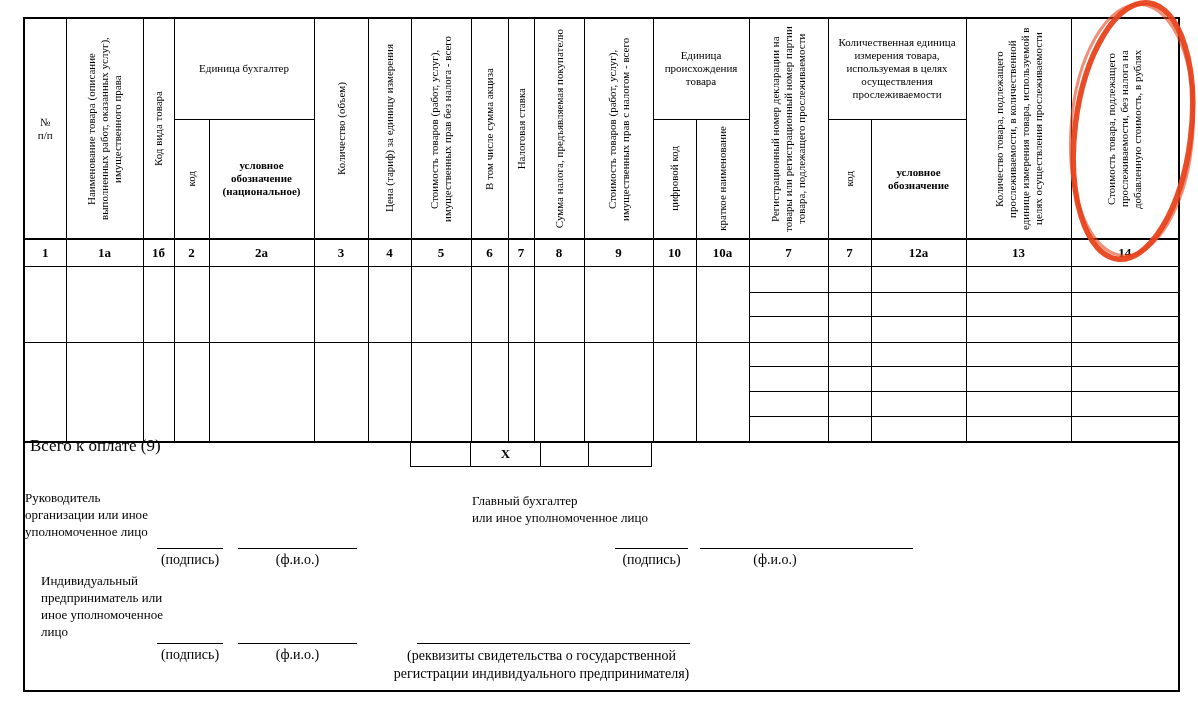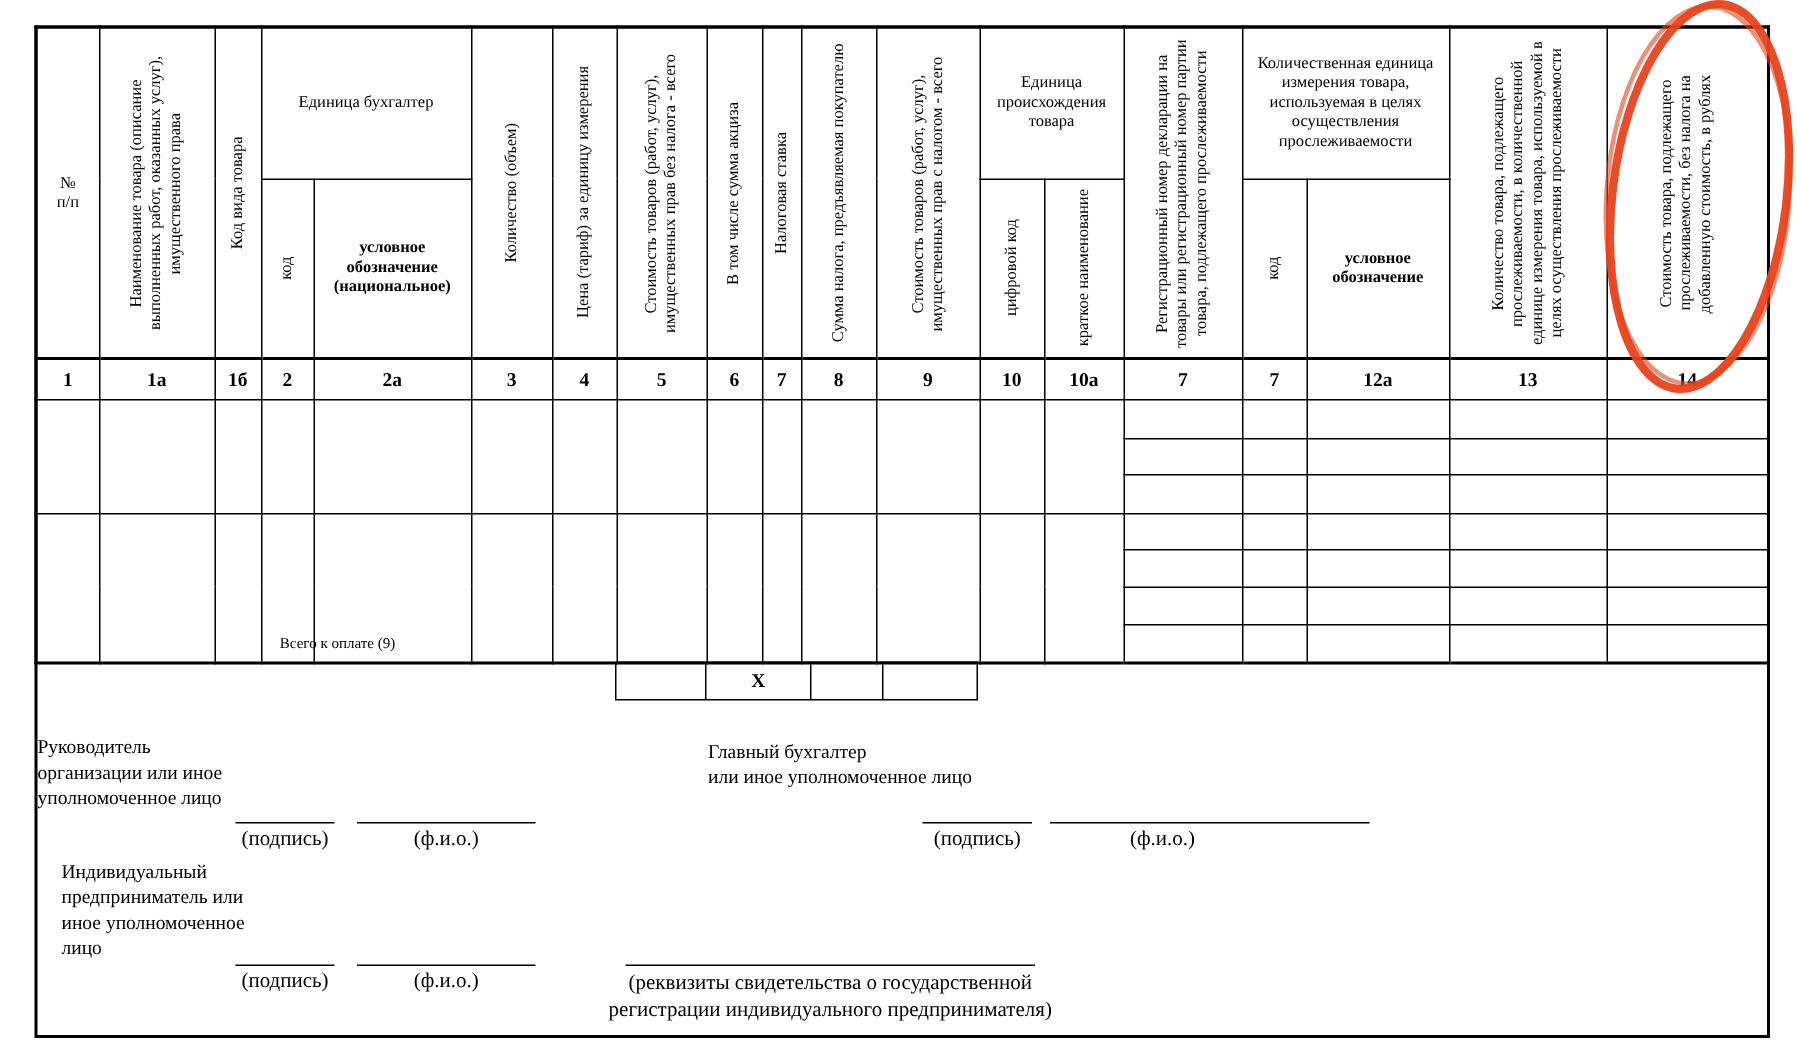--- a/index.html
+++ b/index.html
@@ -39,22 +39,22 @@
   td.hhead{font-size:12.5px;}
   td.hb{font-weight:bold;font-size:12.5px;}
   tr.numrow td{
     border-top:2px solid #000;
     font-weight:bold;font-size:13px;
   }
   tr.lastrow td{border-bottom:2px solid #000;}
   .pre{white-space:pre-line;}
   
   .totals-label{
-    position:absolute;left:30px;top:424px;width:390px;
-    text-align:center;font-size:10px;
+    position:absolute;left:30px;top:436px;width:390px;
+    text-align:left;font-size:17px;
   }
   .totals-boxes{
     position:absolute;left:410px;top:441px;height:26px;
     display:flex;border:1px solid #000;box-sizing:border-box;
   }
   .totals-boxes .tcell{
     box-sizing:border-box;height:100%;
     border-right:1px solid #000;
     display:flex;align-items:center;justify-content:center;
     font-size:13px;font-weight:bold;
@@ -289,19 +289,19 @@
 <div class="uline" style="left:700px;top:548px;width:213px;"></div>
 <div class="caption" style="left:613px;top:551px;width:77px;">(подпись)</div>
 <div class="caption" style="left:700px;top:551px;width:150px;">(ф.и.о.)</div>
 
 <div class="uline" style="left:157px;top:643px;width:66px;"></div>
 <div class="uline" style="left:238px;top:643px;width:119px;"></div>
 <div class="caption" style="left:157px;top:646px;width:66px;">(подпись)</div>
 <div class="caption" style="left:238px;top:646px;width:119px;">(ф.и.о.)</div>
 
 <div class="uline" style="left:417px;top:643px;width:273px;"></div>
-<div class="caption" style="left:400px;top:647px;width:307px;">(реквизиты свидетельства о государственной
+<div class="caption" style="left:388px;top:647px;width:307px;">(реквизиты свидетельства о государственной
 регистрации индивидуального предпринимателя)</div>
 
 <svg class="annot-svg" width="156" height="292" viewBox="0 0 156 292">
   <ellipse cx="77" cy="137" rx="58" ry="129" fill="none" stroke="#e8431c" stroke-width="5.5" stroke-linecap="round" transform="rotate(7 77 137)" opacity="0.95"></ellipse>
   <ellipse cx="76" cy="136" rx="61" ry="126" fill="none" stroke="#e8431c" stroke-width="3" stroke-linecap="round" transform="rotate(4 76 136)" opacity="0.6"></ellipse>
 </svg>
 
 </body></html>

